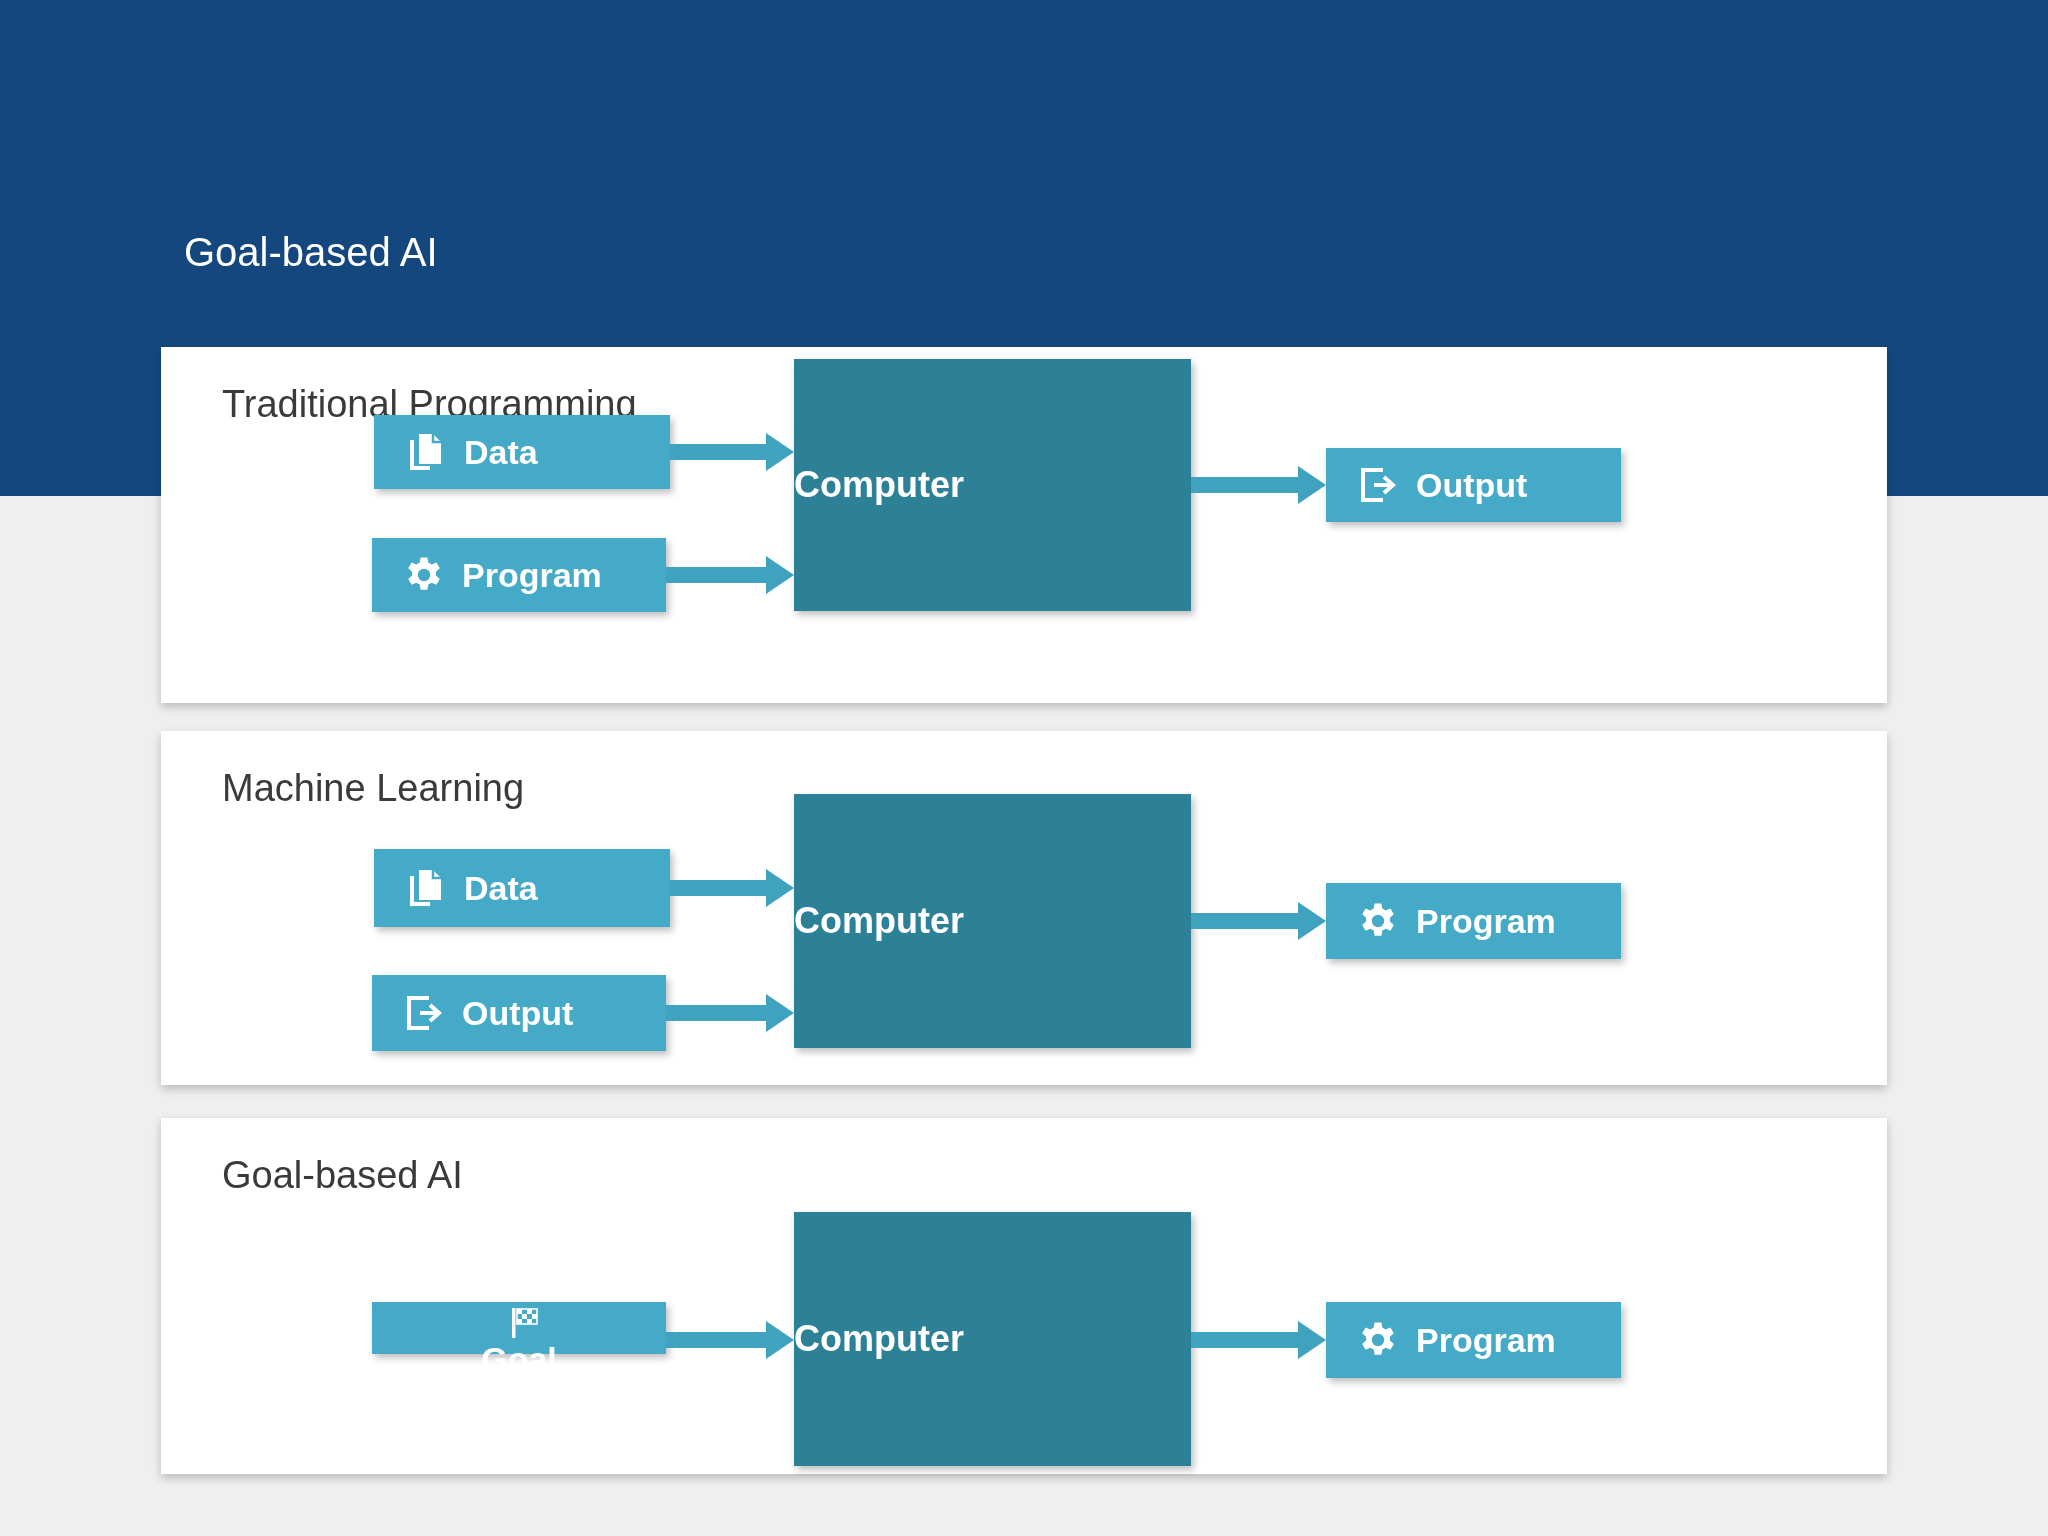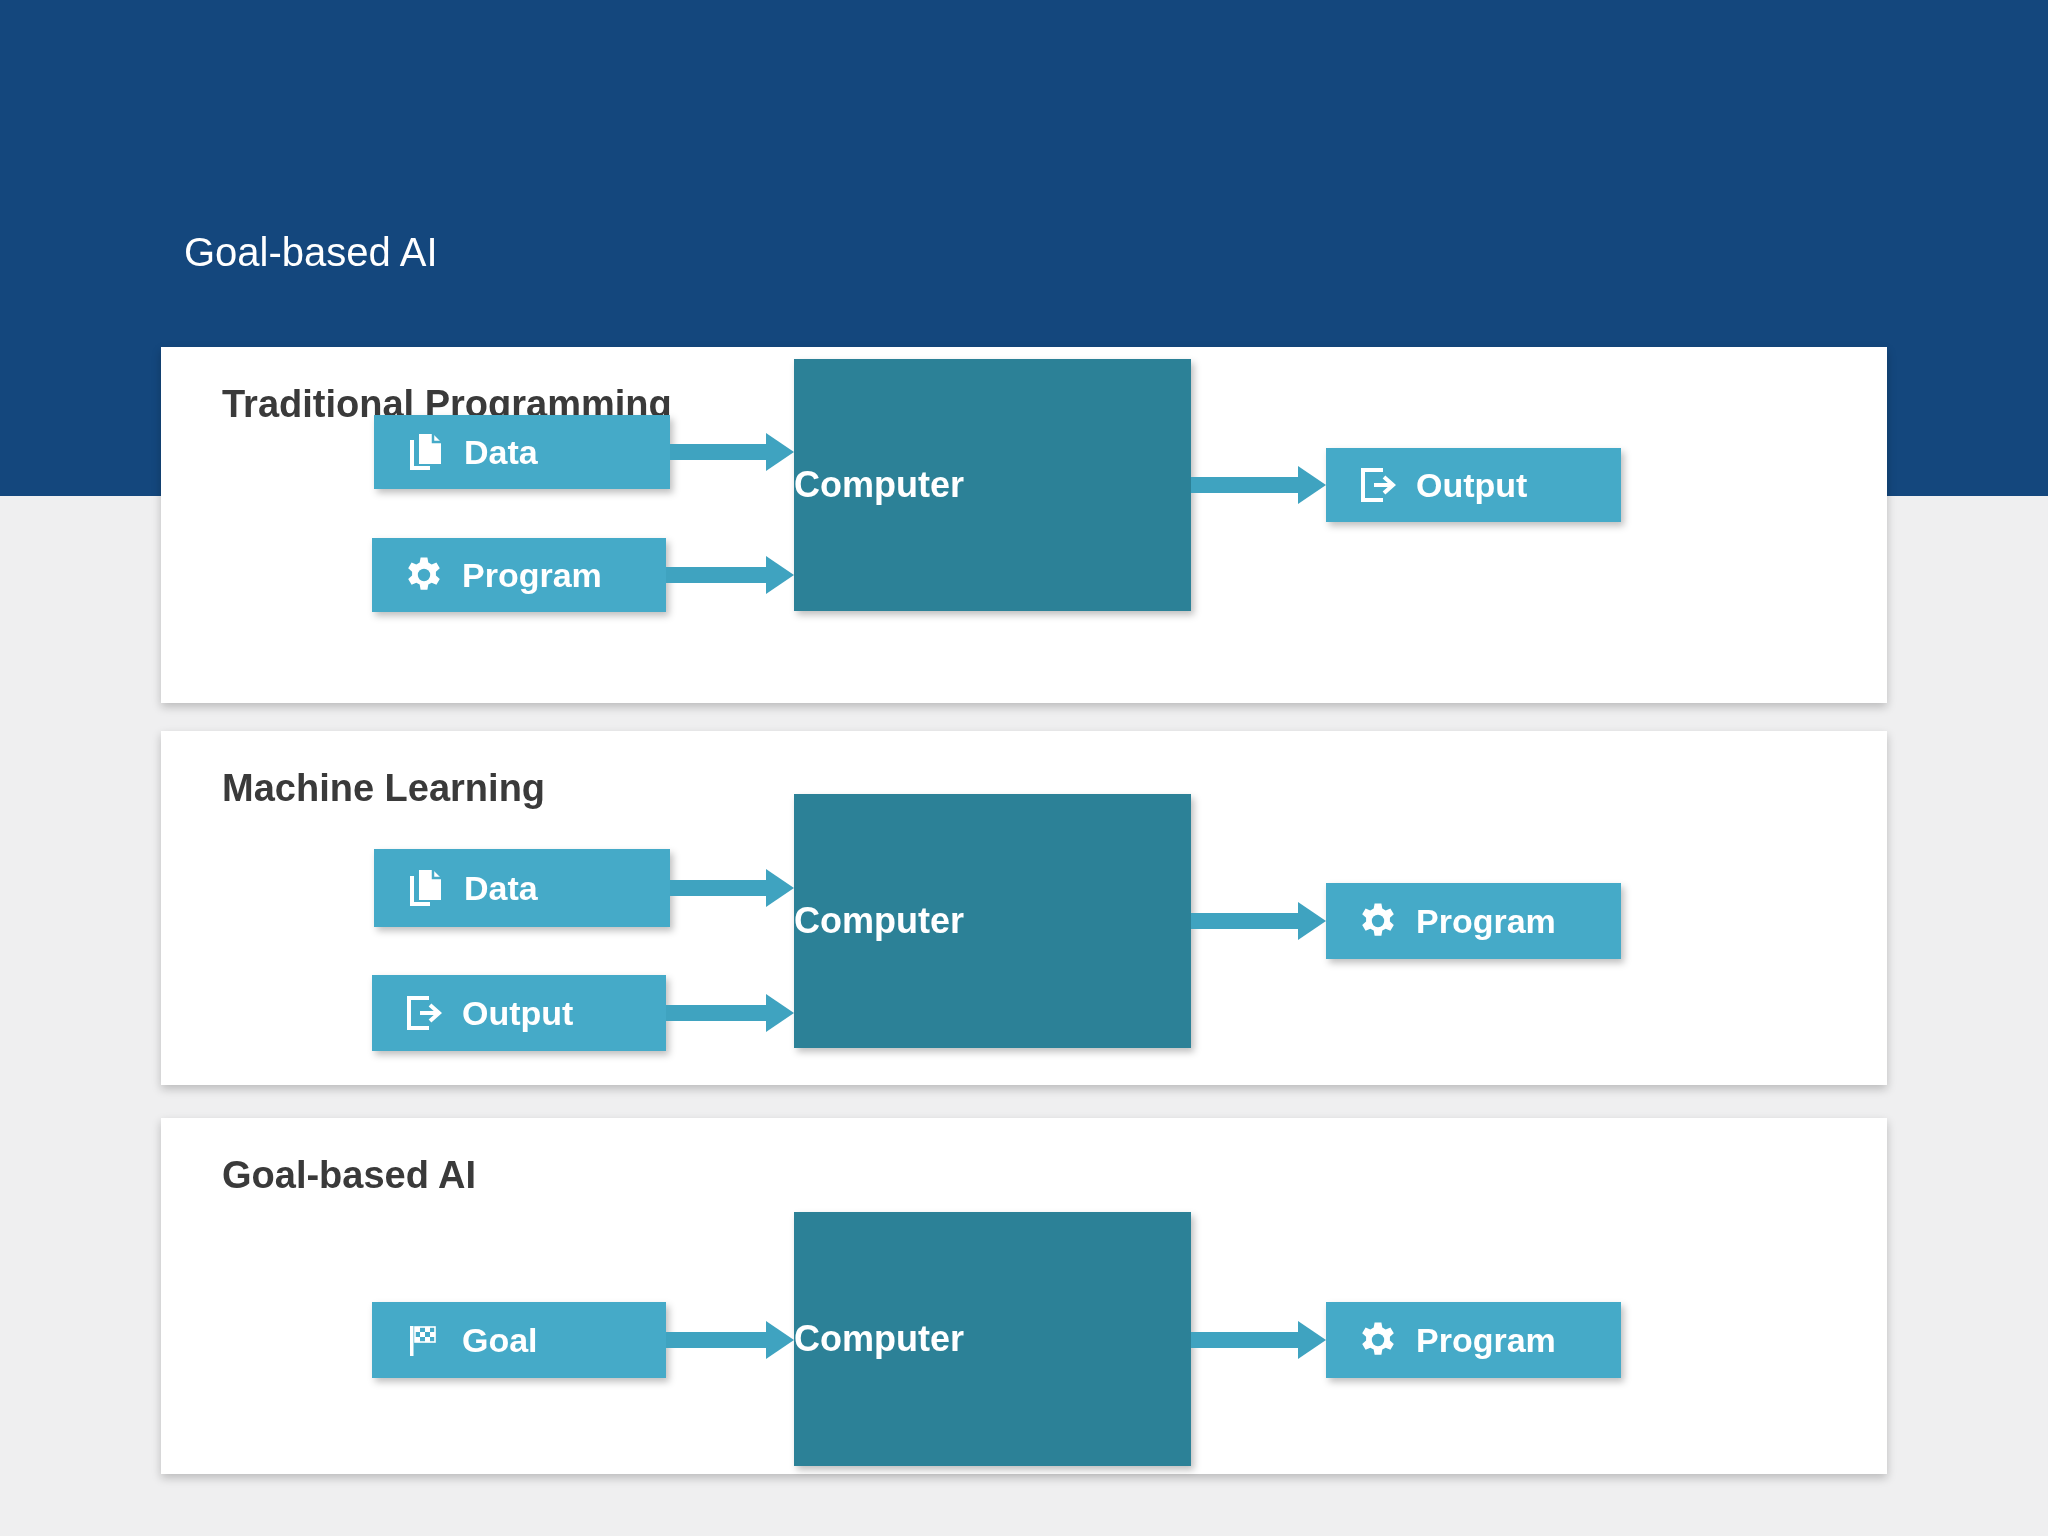--- a/index.html
+++ b/index.html
@@ -57,21 +57,21 @@
   }
   .panel-1 { top: 347px; height: 356px; }
   .panel-2 { top: 731px; height: 354px; padding-left: 8px; }
   .panel-3 { top: 1118px; height: 356px; }
 
   .panel-title {
     position: absolute;
     left: 61px;
     top: 38px;
     font-size: 38px;
-    font-weight: bold;
+    font-weight: normal;
     color: #3a3a3a;
     line-height: 1;
     white-space: nowrap;
   }
 
   
   .flow {
     position: absolute;
     left: 0;
     top: 0;
@@ -263,21 +263,21 @@
       </div>
 
     </div>
   </div>
 
   <div class="panel panel-3">
     <div class="panel-title">Goal-based AI</div>
 
     <div class="flow">
 
-      <div class="node node-light" style="left:211px; top:184px; width:294px; height:76px;">
+      <div class="node node-light" style="left:211px; top:184px; width:294px; height:52px;flex-direction:column;">
         <span class="node-icon">
           <svg width="36" height="36" viewBox="0 0 36 36">
             <rect x="4" y="4" width="3.5" height="30" fill="#ffffff"></rect>
             <g fill="#ffffff">
               <rect x="9" y="5" width="5" height="5"></rect>
               <rect x="19" y="5" width="5" height="5"></rect>
               <rect x="14" y="10" width="5" height="5"></rect>
               <rect x="24" y="10" width="5" height="5"></rect>
               <rect x="9" y="15" width="5" height="5"></rect>
               <rect x="19" y="15" width="5" height="5"></rect>

